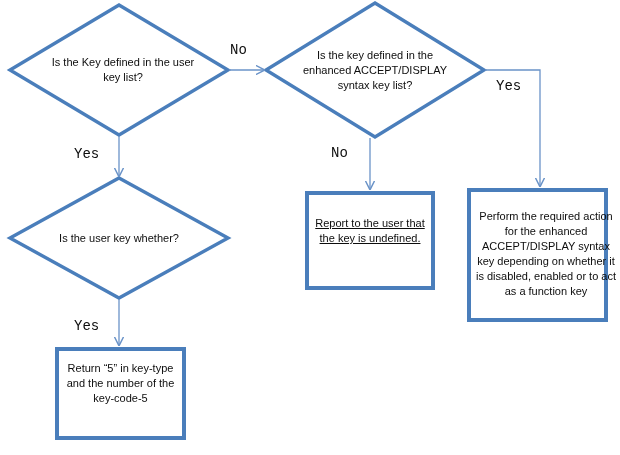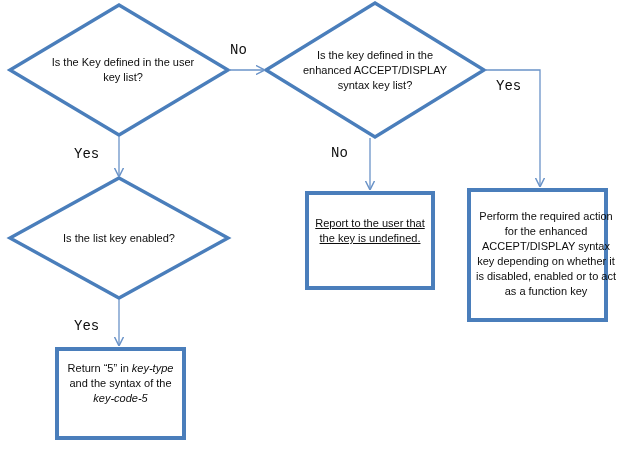--- a/index.html
+++ b/index.html
@@ -54,21 +54,21 @@
     display: flex;
     align-items: center;
     justify-content: center;
     text-align: center;
     color: #0d0d0d;
     font-size: 11px;
     line-height: 15px;
     box-sizing: border-box;
     padding: 0 6px;
   }
-  .it { font-style: italic; }
+  .it { }
   #d1t { left: 48px; top: 28px;  width: 150px; height: 84px; }
   #d2t { left: 292px; top: 22px; width: 166px; height: 96px; }
   #d3t { left: 44px; top: 208px; width: 150px; height: 60px; }
 
   
   #b1 { left: 305px; top: 191px; width: 130px; height: 99px; }
   #b1t { left: 305px; top: 196px; width: 130px; height: 70px; text-decoration: underline; }
 
   #b2 { left: 467px; top: 188px; width: 141px; height: 134px; }
   #b2t { left: 467px; top: 190px; width: 158px; height: 128px; }
@@ -109,31 +109,31 @@
 
     <line x1="370" y1="138" x2="370" y2="189" stroke="#6A93C8" stroke-width="1.3" marker-end="url(#arrow)"></line>
 
     <polyline points="485,70 540,70 540,186" fill="none" stroke="#6A93C8" stroke-width="1.3" marker-end="url(#arrow)"></polyline>
   </svg>
 
   <div class="node-text" id="d1t">Is the Key defined in the user key list?</div>
 
   <div class="node-text" id="d2t">Is the key defined in the enhanced ACCEPT/DISPLAY syntax key list?</div>
 
-  <div class="node-text" id="d3t">Is the list key enabled?</div>
+  <div class="node-text" id="d3t">Is the user key whether?</div>
 
   <div class="box-frame" id="b1"></div>
   <div class="box-text" id="b1t">Report to the user that the key is undefined.</div>
 
   <div class="box-frame" id="b2"></div>
   <div class="box-text" id="b2t">Perform the required action for the enhanced ACCEPT/DISPLAY syntax key depending on whether it is disabled, enabled or to act as a function key</div>
 
   <div class="box-frame" id="b3"></div>
   <div class="box-text" id="b3t">
-      <span><span>Return “5” in </span><span class="it">key-type</span><span> and the syntax of the </span><span class="it">key-code-5</span></span>
+      <span><span>Return “5” in </span><span class="it">key-type</span><span> and the number of the </span><span class="it">key-code-5</span></span>
     </div>
 
   <div class="edge-label" id="lbl-no-1">No</div>
 
   <div class="edge-label" id="lbl-yes-1">Yes</div>
 
   <div class="edge-label" id="lbl-yes-2">Yes</div>
 
   <div class="edge-label" id="lbl-no-2">No</div>
 

